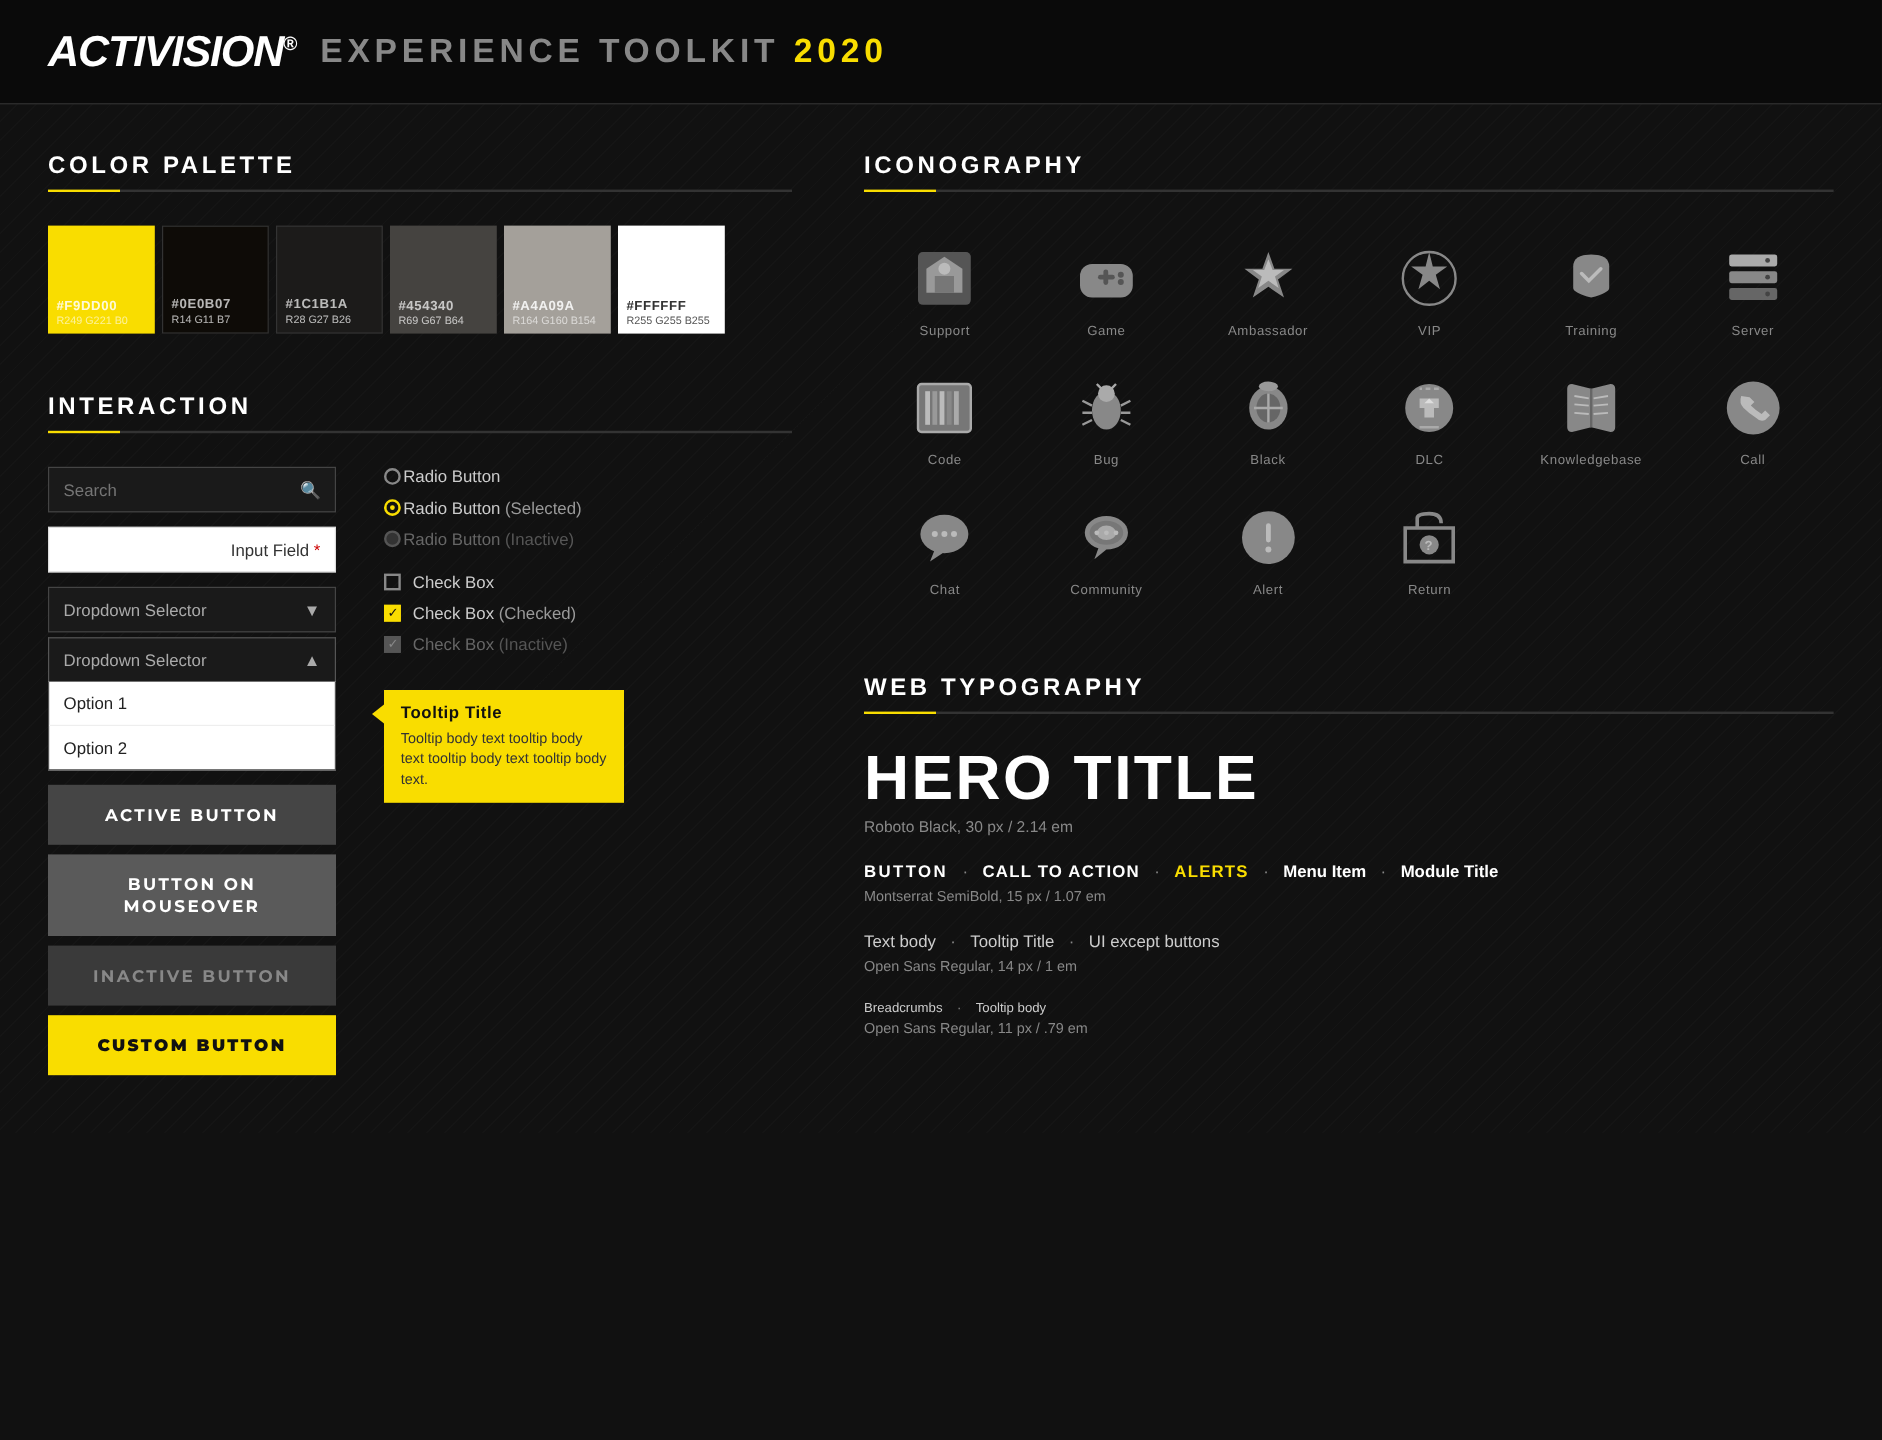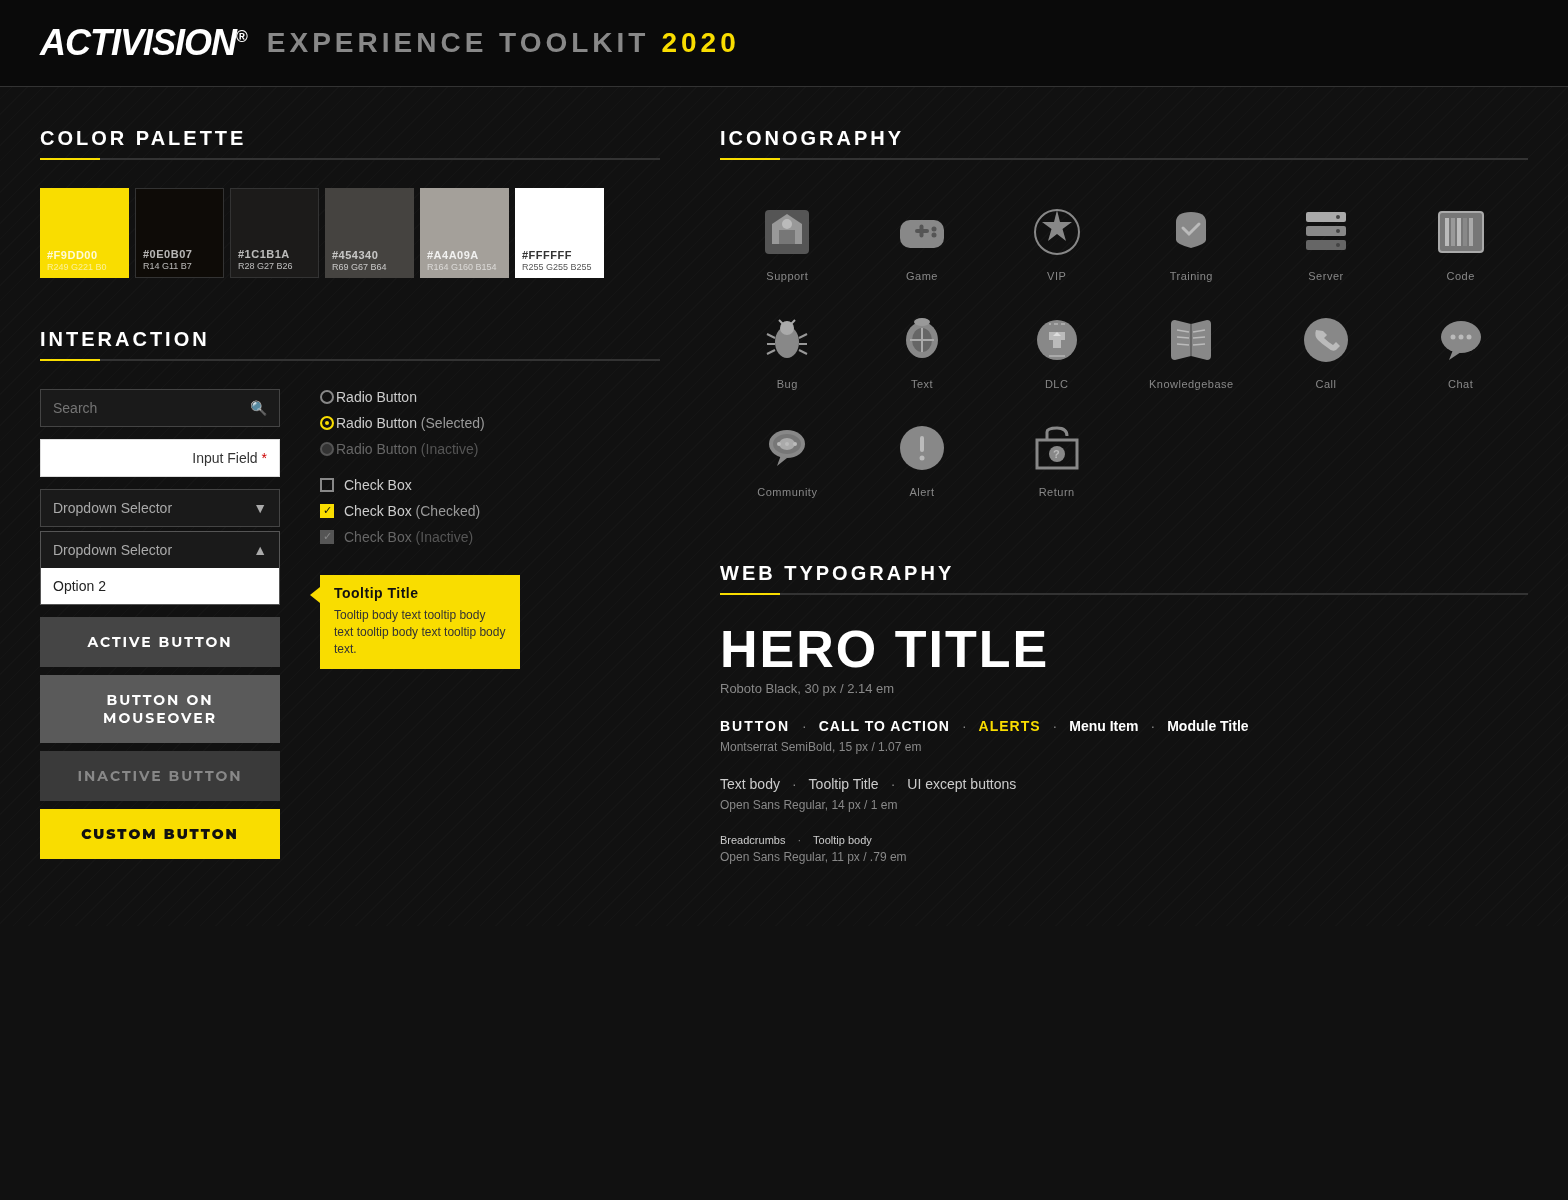--- a/index.html
+++ b/index.html
@@ -582,20 +582,21 @@
             </div>
           </div>
 
           
           <div class="dropdown-wrap" style="margin-bottom:0;">
             <div class="dropdown-open">
               <span>Dropdown Selector</span>
               <span>▲</span>
             </div>
             <div class="dropdown-options">
+              <div class="dropdown-option">Option 1</div>
               <div class="dropdown-option">Option 2</div>
             </div>
           </div>
 
           
           <button class="btn-active">ACTIVE BUTTON</button>
           <button class="btn-mouseover">BUTTON ON MOUSEOVER</button>
           <button class="btn-inactive">INACTIVE BUTTON</button>
           <button class="btn-custom">CUSTOM BUTTON</button>
         </div>
@@ -670,20 +671,27 @@
             <rect x="8" y="18" width="44" height="28" rx="10" fill="#888"></rect>
             <rect x="23" y="27" width="14" height="4" rx="2" fill="#555"></rect>
             <rect x="27.5" y="22.5" width="4" height="13" rx="2" fill="#555"></rect>
             <circle cx="42" cy="27" r="2.5" fill="#555"></circle>
             <circle cx="42" cy="33" r="2.5" fill="#555"></circle>
           </svg>
           <span class="icon-label">Game</span>
         </div>
 
 
+        <div class="icon-item">
+          <svg class="icon-svg" viewBox="0 0 60 60">
+            <polygon points="30,8 35,22 50,22 38,31 43,46 30,37 17,46 22,31 10,22 25,22" fill="#888"></polygon>
+            <polygon points="30,14 33.5,23 43,23 35.5,28.5 38.5,38 30,32 21.5,38 24.5,28.5 17,23 26.5,23" fill="#bbb"></polygon>
+          </svg>
+          <span class="icon-label">Ambassador</span>
+        </div>
 
         <div class="icon-item">
           <svg class="icon-svg" viewBox="0 0 60 60">
             <circle cx="30" cy="30" r="22" fill="none" stroke="#888" stroke-width="2"></circle>
             <polygon points="30,8 33,20 45,20 35.5,27 39,39 30,32 21,39 24.5,27 15,20 27,20" fill="#888"></polygon>
           </svg>
           <span class="icon-label">VIP</span>
         </div>
 
         <div class="icon-item">
@@ -736,21 +744,21 @@
         </div>
 
         <div class="icon-item">
           <svg class="icon-svg" viewBox="0 0 60 60">
             <ellipse cx="30" cy="30" rx="16" ry="18" fill="#888"></ellipse>
             <ellipse cx="30" cy="30" rx="10" ry="12" fill="#666"></ellipse>
             <line x1="30" y1="18" x2="30" y2="42" stroke="#aaa" stroke-width="2"></line>
             <line x1="18" y1="30" x2="42" y2="30" stroke="#aaa" stroke-width="2"></line>
             <ellipse cx="30" cy="12" rx="8" ry="4" fill="#999"></ellipse>
           </svg>
-          <span class="icon-label">Text</span>
+          <span class="icon-label">Black</span>
         </div>
 
         <div class="icon-item">
           <svg class="icon-svg" viewBox="0 0 60 60">
             <circle cx="30" cy="30" r="20" fill="#888"></circle>
             <path d="M22 22 L38 22 L38 30 L34 30 L34 38 L26 38 L26 30 L22 30 Z" fill="#bbb"></path>
             <path d="M26 26 L30 22 L34 26" fill="#ddd"></path>
             <line x1="38" y1="14" x2="22" y2="14" stroke="#aaa" stroke-width="2" stroke-dasharray="4,3"></line>
             <line x1="38" y1="46" x2="22" y2="46" stroke="#aaa" stroke-width="2"></line>
           </svg>

